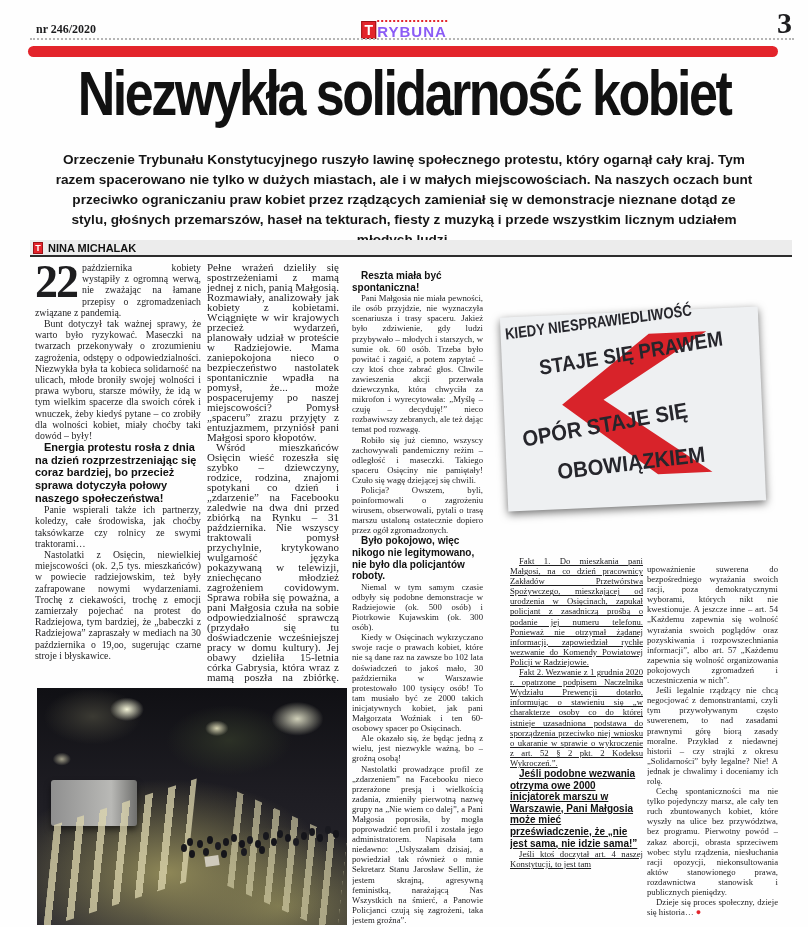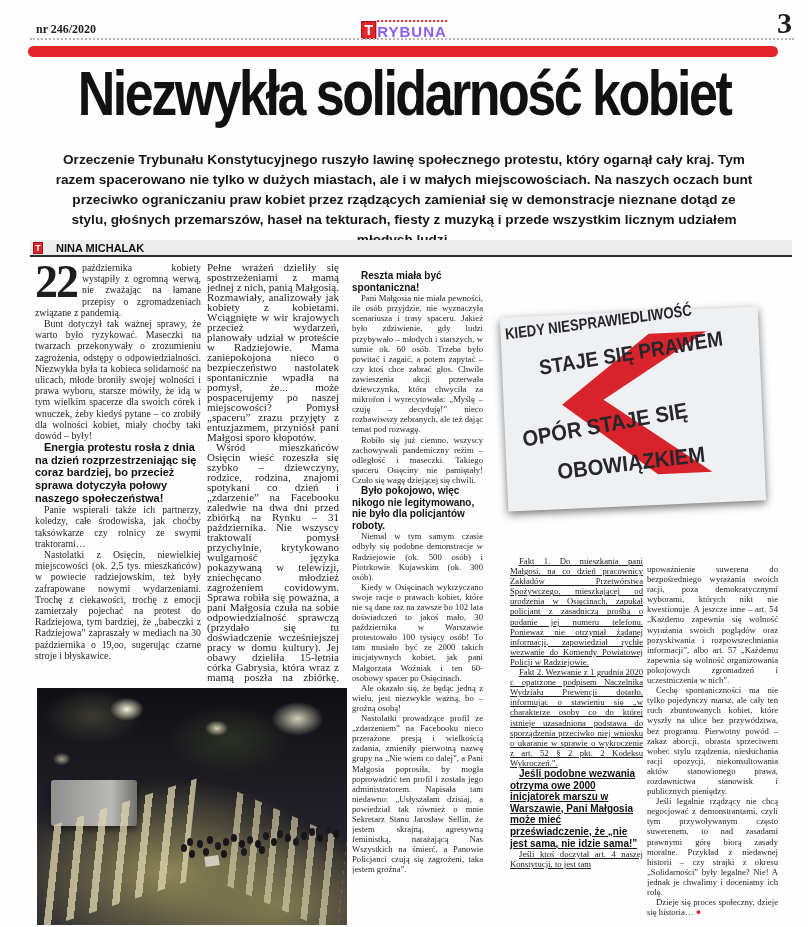--- a/index.html
+++ b/index.html
@@ -18,21 +18,21 @@
   
   .headline{position:absolute;left:0;top:56px;width:808px;text-align:center;margin:0;
             font-family:"Liberation Sans",sans-serif;font-weight:bold;font-size:52px;letter-spacing:-2.5px;
             transform:scaleY(1.22);transform-origin:top center;color:#111;}
   .lede{position:absolute;left:54px;top:150px;width:700px;margin:0;text-align:center;
         font-family:"Liberation Sans",sans-serif;font-weight:bold;font-size:13.6px;line-height:20px;color:#161616;}
   .byline-bar{position:absolute;left:30px;top:240px;width:762px;height:17px;background:#ececec;
               border-bottom:2px solid #2c2c2c;display:flex;align-items:center;gap:5px;box-sizing:border-box;padding-left:3px;}
   .byline-icon{width:10px;height:12px;background:#e3242b;color:#fff;font:bold 9px "Liberation Sans",sans-serif;
                display:flex;align-items:center;justify-content:center;border:1px solid #9d1016;box-sizing:border-box;}
-  .byline-name{font:bold 11px "Liberation Sans",sans-serif;color:#111;margin-left:8px;}
+  .byline-name{font:bold 11px "Liberation Sans",sans-serif;color:#111;}
   
   .col{position:absolute;top:262px;text-align:justify;overflow:hidden;}
   .col p{margin:0;text-indent:9px;}
   .col p.noind{text-indent:0;}
   #col1{left:35px;width:166px;height:408px;font-size:9.8px;line-height:11.2px;}
   #col2{left:207px;width:132px;height:422px;font-size:11px;line-height:10px;}
   #col3{left:352px;width:131px;height:663px;font-size:8.7px;line-height:10.1px;}
   #col4{left:510px;width:133px;top:556px;height:369px;font-size:8.7px;line-height:10.1px;text-decoration:underline;}
   #col5{left:647px;width:131px;top:564px;height:369px;font-size:8.7px;line-height:10.1px;}
   .subhead{font-family:"Liberation Sans",sans-serif;font-weight:bold;text-align:left;
@@ -129,38 +129,39 @@
 
   <div class="col" id="col2">
     <p class="noind">Pełne wrażeń dzieliły się spostrzeżeniami z mamą jednej z nich, panią Małgosią. Rozmawiały, analizowały jak kobiety z kobietami. Wciągnięte w wir krajowych przecież wydarzeń, planowały udział w proteście w Radziejowie. Mama zaniepokojona nieco o bezpieczeństwo nastolatek spontanicznie wpadła na pomysł, że... może pospacerujemy po naszej miejscowości? Pomysł „spaceru” zrazu przyjęty z entuzjazmem, przyniósł pani Małgosi sporo kłopotów.</p>
     <p>Wśród mieszkańców Osięcin wieść rozeszła się szybko – dziewczyny, rodzice, rodzina, znajomi spotykani co dzień i „zdarzenie” na Facebooku zaledwie na dwa dni przed zbiórką na Rynku – 31 października. Nie wszyscy traktowali pomysł przychylnie, krytykowano wulgarność języka pokazywaną w telewizji, zniechęcano młodzież zagrożeniem covidowym. Sprawa robiła się poważna, a pani Małgosia czuła na sobie odpowiedzialność sprawczą (przydało się tu doświadczenie wcześniejszej pracy w domu kultury). Jej obawy dzieliła 15-letnia córka Gabrysia, która wraz z mamą poszła na zbiórkę. Wypożyczyły nagłośnienie, a pod pachą przyniosły kilka tekturowych haseł. Jedno odzwierciedlało cały sens przedsięwzięcia: „Kiedy niesprawiedliwość staje się prawem, opór staje się obowiązkiem”.</p>
   </div>
 
   <div class="col" id="col3">
     <p class="subhead" style="margin-top:8px">Reszta miała być spontaniczna!</p>
     <p>Pani Małgosia nie miała pewności, ile osób przyjdzie, nie wyznaczyła scenariusza i trasy spaceru. Jakież było zdziwienie, gdy ludzi przybywało – młodych i starszych, w sumie ok. 60 osób. Trzeba było powitać i zagaić, a potem zapytać – czy ktoś chce zabrać głos. Chwile zawieszenia akcji przerwała dziewczynka, która chwyciła za mikrofon i wyrecytowała: „Myślę – czuję – decyduję!” nieco rozbawiwszy zebranych, ale też dając temat pod rozwagę.</p>
     <p>Robiło się już ciemno, wszyscy zachowywali pandemiczny reżim – odległość i maseczki. Takiego spaceru Osięciny nie pamiętały! Czuło się wagę dziejącej się chwili.</p>
+    <p>Policja? Owszem, byli, poinformowali o zagrożeniu wirusem, obserwowali, pytali o trasę marszu ustaloną ostatecznie dopiero przez ogół zgromadzonych.</p>
     <p class="subhead">Było pokojowo, więc nikogo nie legitymowano, nie było dla policjantów roboty.</p>
     <p>Niemal w tym samym czasie odbyły się podobne demonstracje w Radziejowie (ok. 500 osób) i Piotrkowie Kujawskim (ok. 300 osób).</p>
     <p>Kiedy w Osięcinach wykrzyczano swoje racje o prawach kobiet, które nie są dane raz na zawsze bo 102 lata doświadczeń to jakoś mało, 30 października w Warszawie protestowało 100 tysięcy osób! To tam musiało być ze 2000 takich inicjatywnych kobiet, jak pani Małgorzata Woźniak i ten 60-osobowy spacer po Osięcinach.</p>
     <p>Ale okazało się, że będąc jedną z wielu, jest niezwykle ważną, bo – groźną osobą!</p>
     <p>Nastolatki prowadzące profil ze „zdarzeniem” na Facebooku nieco przerażone presją i wielkością zadania, zmieniły pierwotną nazwę grupy na „Nie wiem co dalej”, a Pani Małgosia poprosiła, by mogła poprowadzić ten profil i została jego administratorem. Napisała tam niedawno: „Usłyszałam dzisiaj, a powiedział tak również o mnie Sekretarz Stanu Jarosław Sellin, że jestem skrajną, agresywną feministką, narażającą Nas Wszystkich na śmierć, a Panowie Policjanci czują się zagrożeni, taka jestem groźna”.</p>
   </div>
 
   <div class="col" id="col4">
     <p>Fakt 1. Do mieszkania pani Małgosi, na co dzień pracownicy Zakładów Przetwórstwa Spożywczego, mieszkającej od urodzenia w Osięcinach, zapukał policjant z zasadniczą prośbą o podanie jej numeru telefonu. Ponieważ nie otrzymał żądanej informacji, zapowiedział rychłe wezwanie do Komendy Powiatowej Policji w Radziejowie.</p>
     <p>Fakt 2. Wezwanie z 1 grudnia 2020 r. opatrzone podpisem Naczelnika Wydziału Prewencji dotarło, informując o stawieniu się „w charakterze osoby co do której istnieje uzasadniona podstawa do sporządzenia przeciwko niej wniosku o ukaranie w sprawie o wykroczenie z art. 52 § 2 pkt. 2 Kodeksu Wykroczeń.”.</p>
     <p class="subhead">Jeśli podobne wezwania otrzyma owe 2000 inicjatorek marszu w Warszawie, Pani Małgosia może mieć przeświadczenie, że „nie jest sama, nie idzie sama!”</p>
     <p>Jeśli ktoś doczytał art. 4 naszej Konstytucji, to jest tam</p>
   </div>
 
   <div class="col" id="col5">
     <p class="noind">upoważnienie suwerena do bezpośredniego wyrażania swoich racji, poza demokratycznymi wyborami, których nikt nie kwestionuje. A jeszcze inne – art. 54 „Każdemu zapewnia się wolność wyrażania swoich poglądów oraz pozyskiwania i rozpowszechniania informacji”, albo art. 57 „Każdemu zapewnia się wolność organizowania pokojowych zgromadzeń i uczestniczenia w nich”.</p>
+    <p>Jeśli legalnie rządzący nie chcą negocjować z demonstrantami, czyli tym przywoływanym często suwerenem, to nad zasadami prawnymi górę biorą zasady moralne. Przykład z niedawnej historii – czy strajki z okresu „Solidarności” były legalne? Nie! A jednak je chwalimy i doceniamy ich rolę.</p>
     <p>Cechę spontaniczności ma nie tylko pojedynczy marsz, ale cały ten ruch zbuntowanych kobiet, które wyszły na ulice bez przywództwa, bez programu. Pierwotny powód – zakaz aborcji, obrasta sprzeciwem wobec stylu rządzenia, niesłuchania racji opozycji, niekonsultowania aktów stanowionego prawa, rozdawnictwa stanowisk i publicznych pieniędzy.</p>
-    <p>Jeśli legalnie rządzący nie chcą negocjować z demonstrantami, czyli tym przywoływanym często suwerenem, to nad zasadami prawnymi górę biorą zasady moralne. Przykład z niedawnej historii – czy strajki z okresu „Solidarności” były legalne? Nie! A jednak je chwalimy i doceniamy ich rolę.</p>
     <p><span>Dzieje się proces społeczny, dzieje się historia…</span> <span class="end-dot">●</span></p>
   </div>
 
   <div class="photo-left">
     <div class="truck"></div>
     <div class="zebra1"></div>
     <div class="zebra2"></div>
     <div class="crowd"></div>
     <div class="sign"></div>
   </div>

